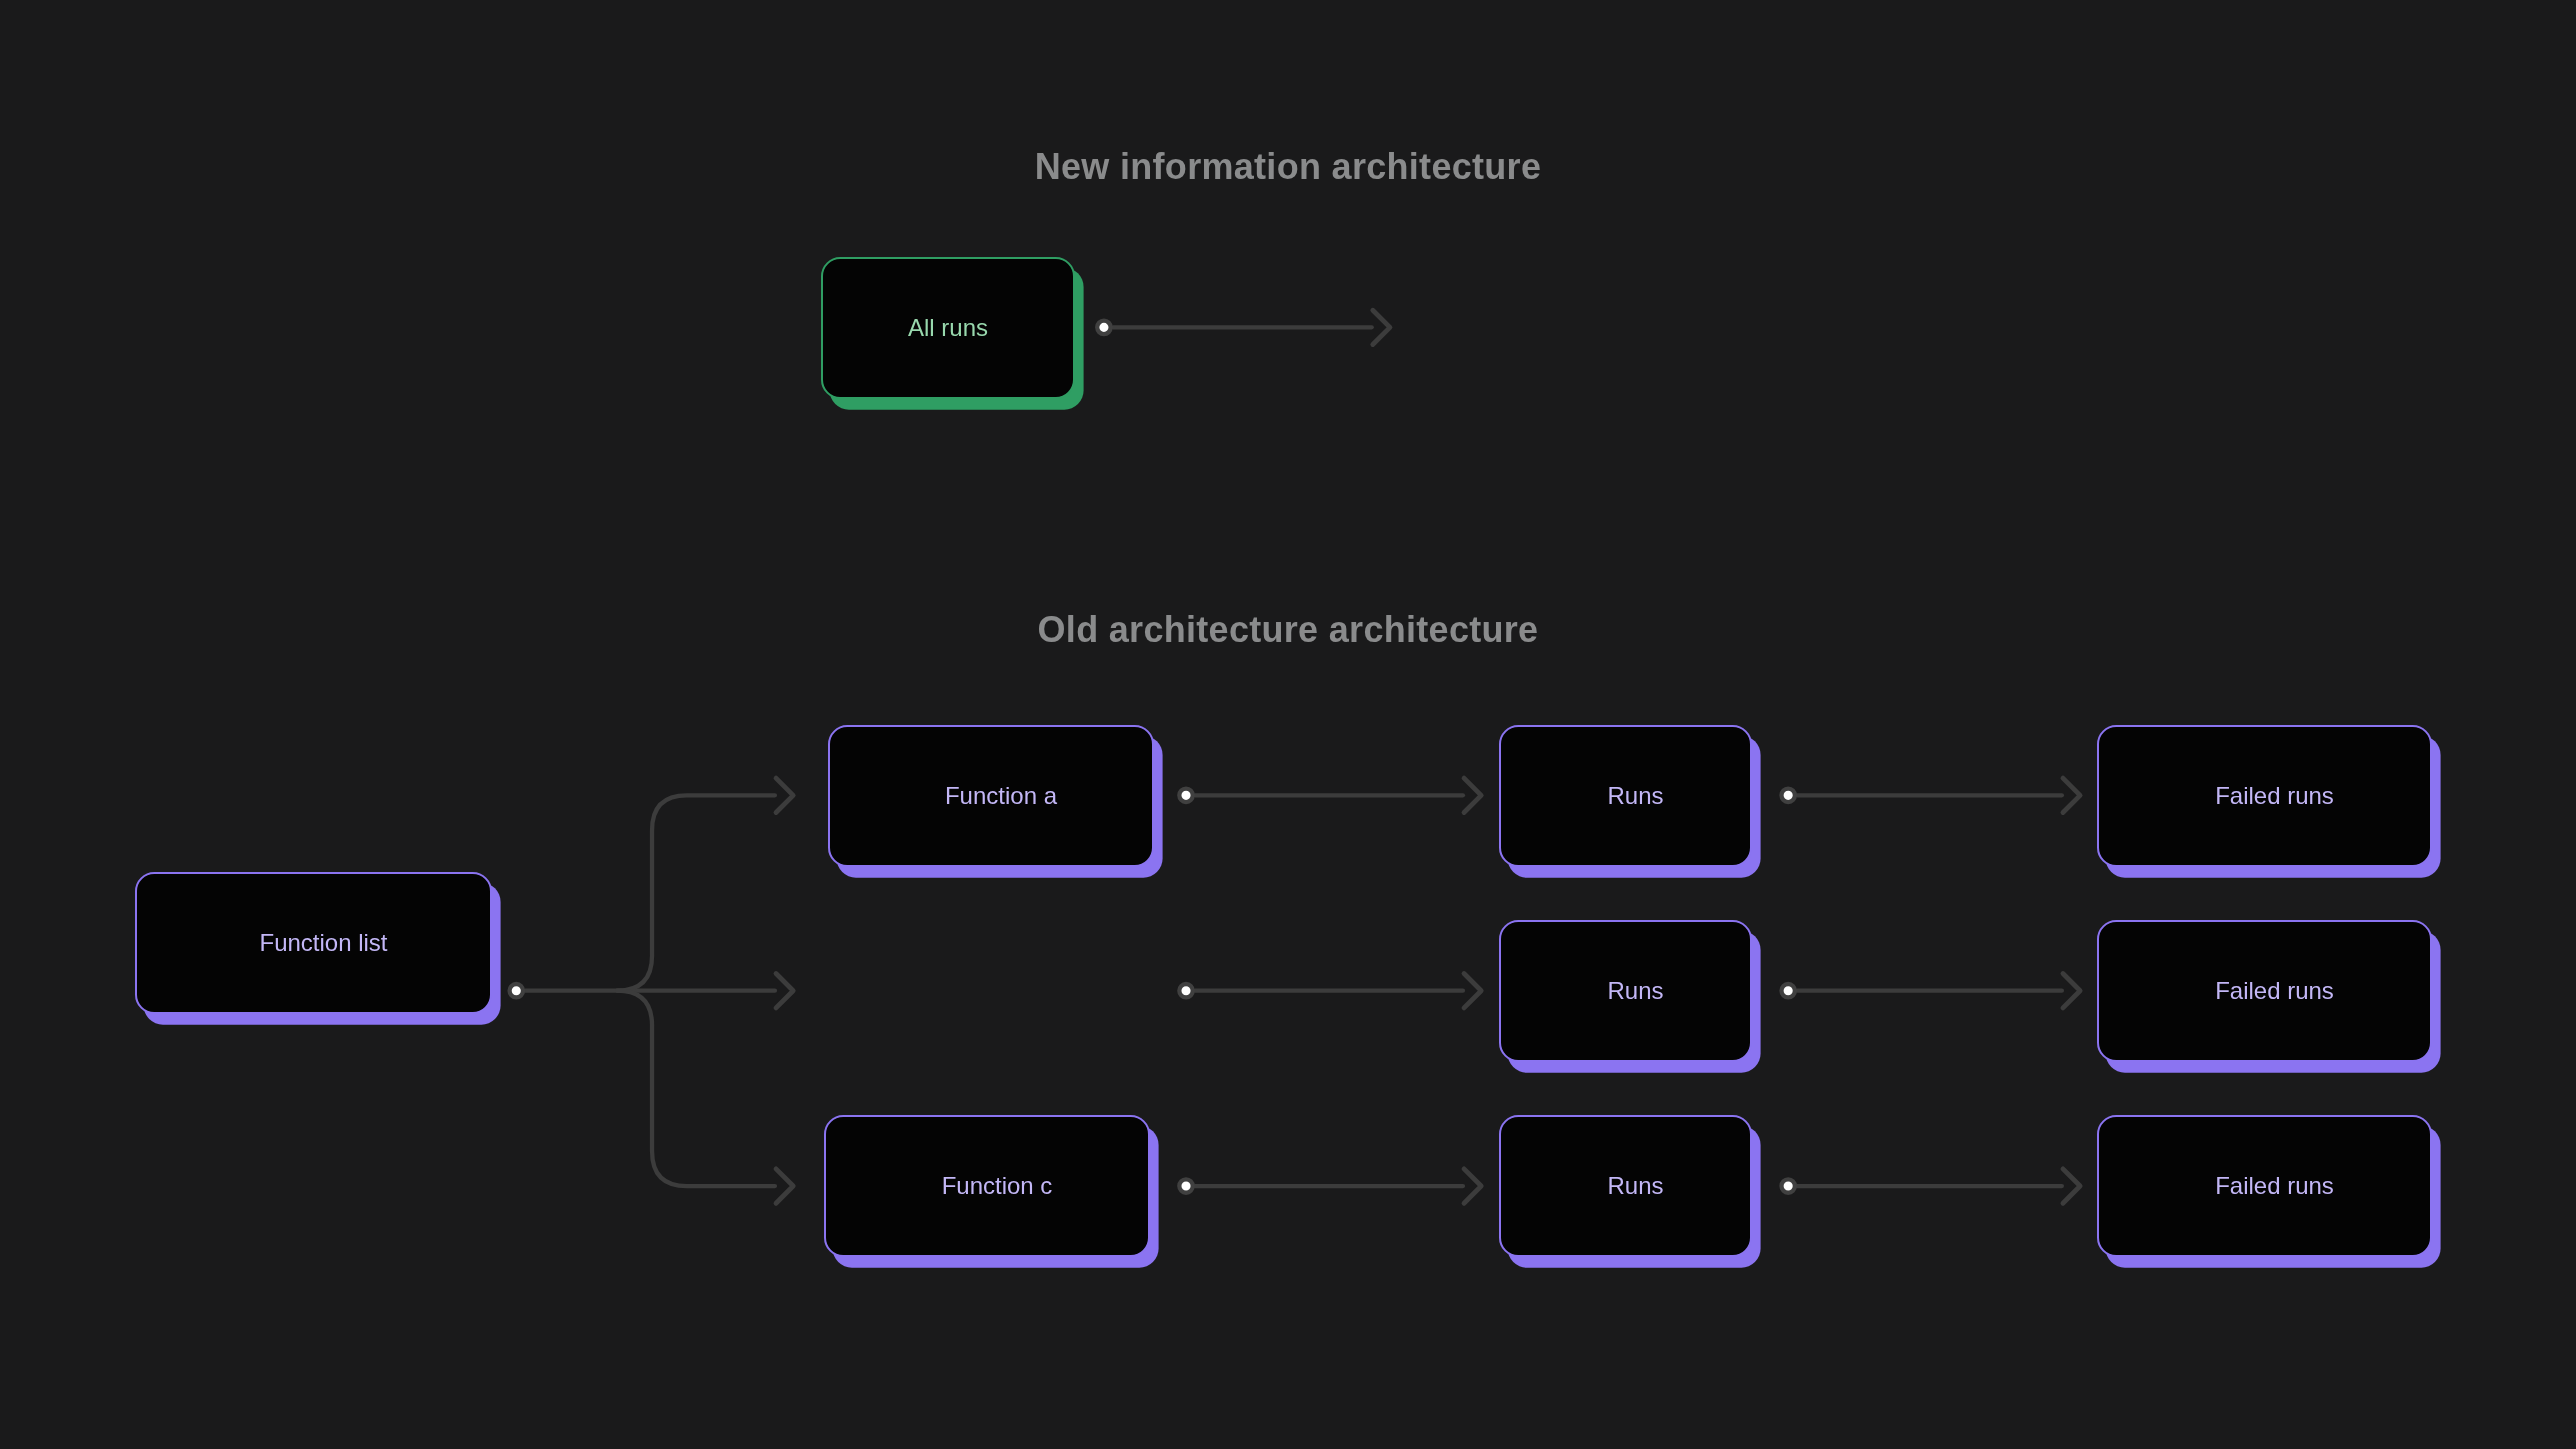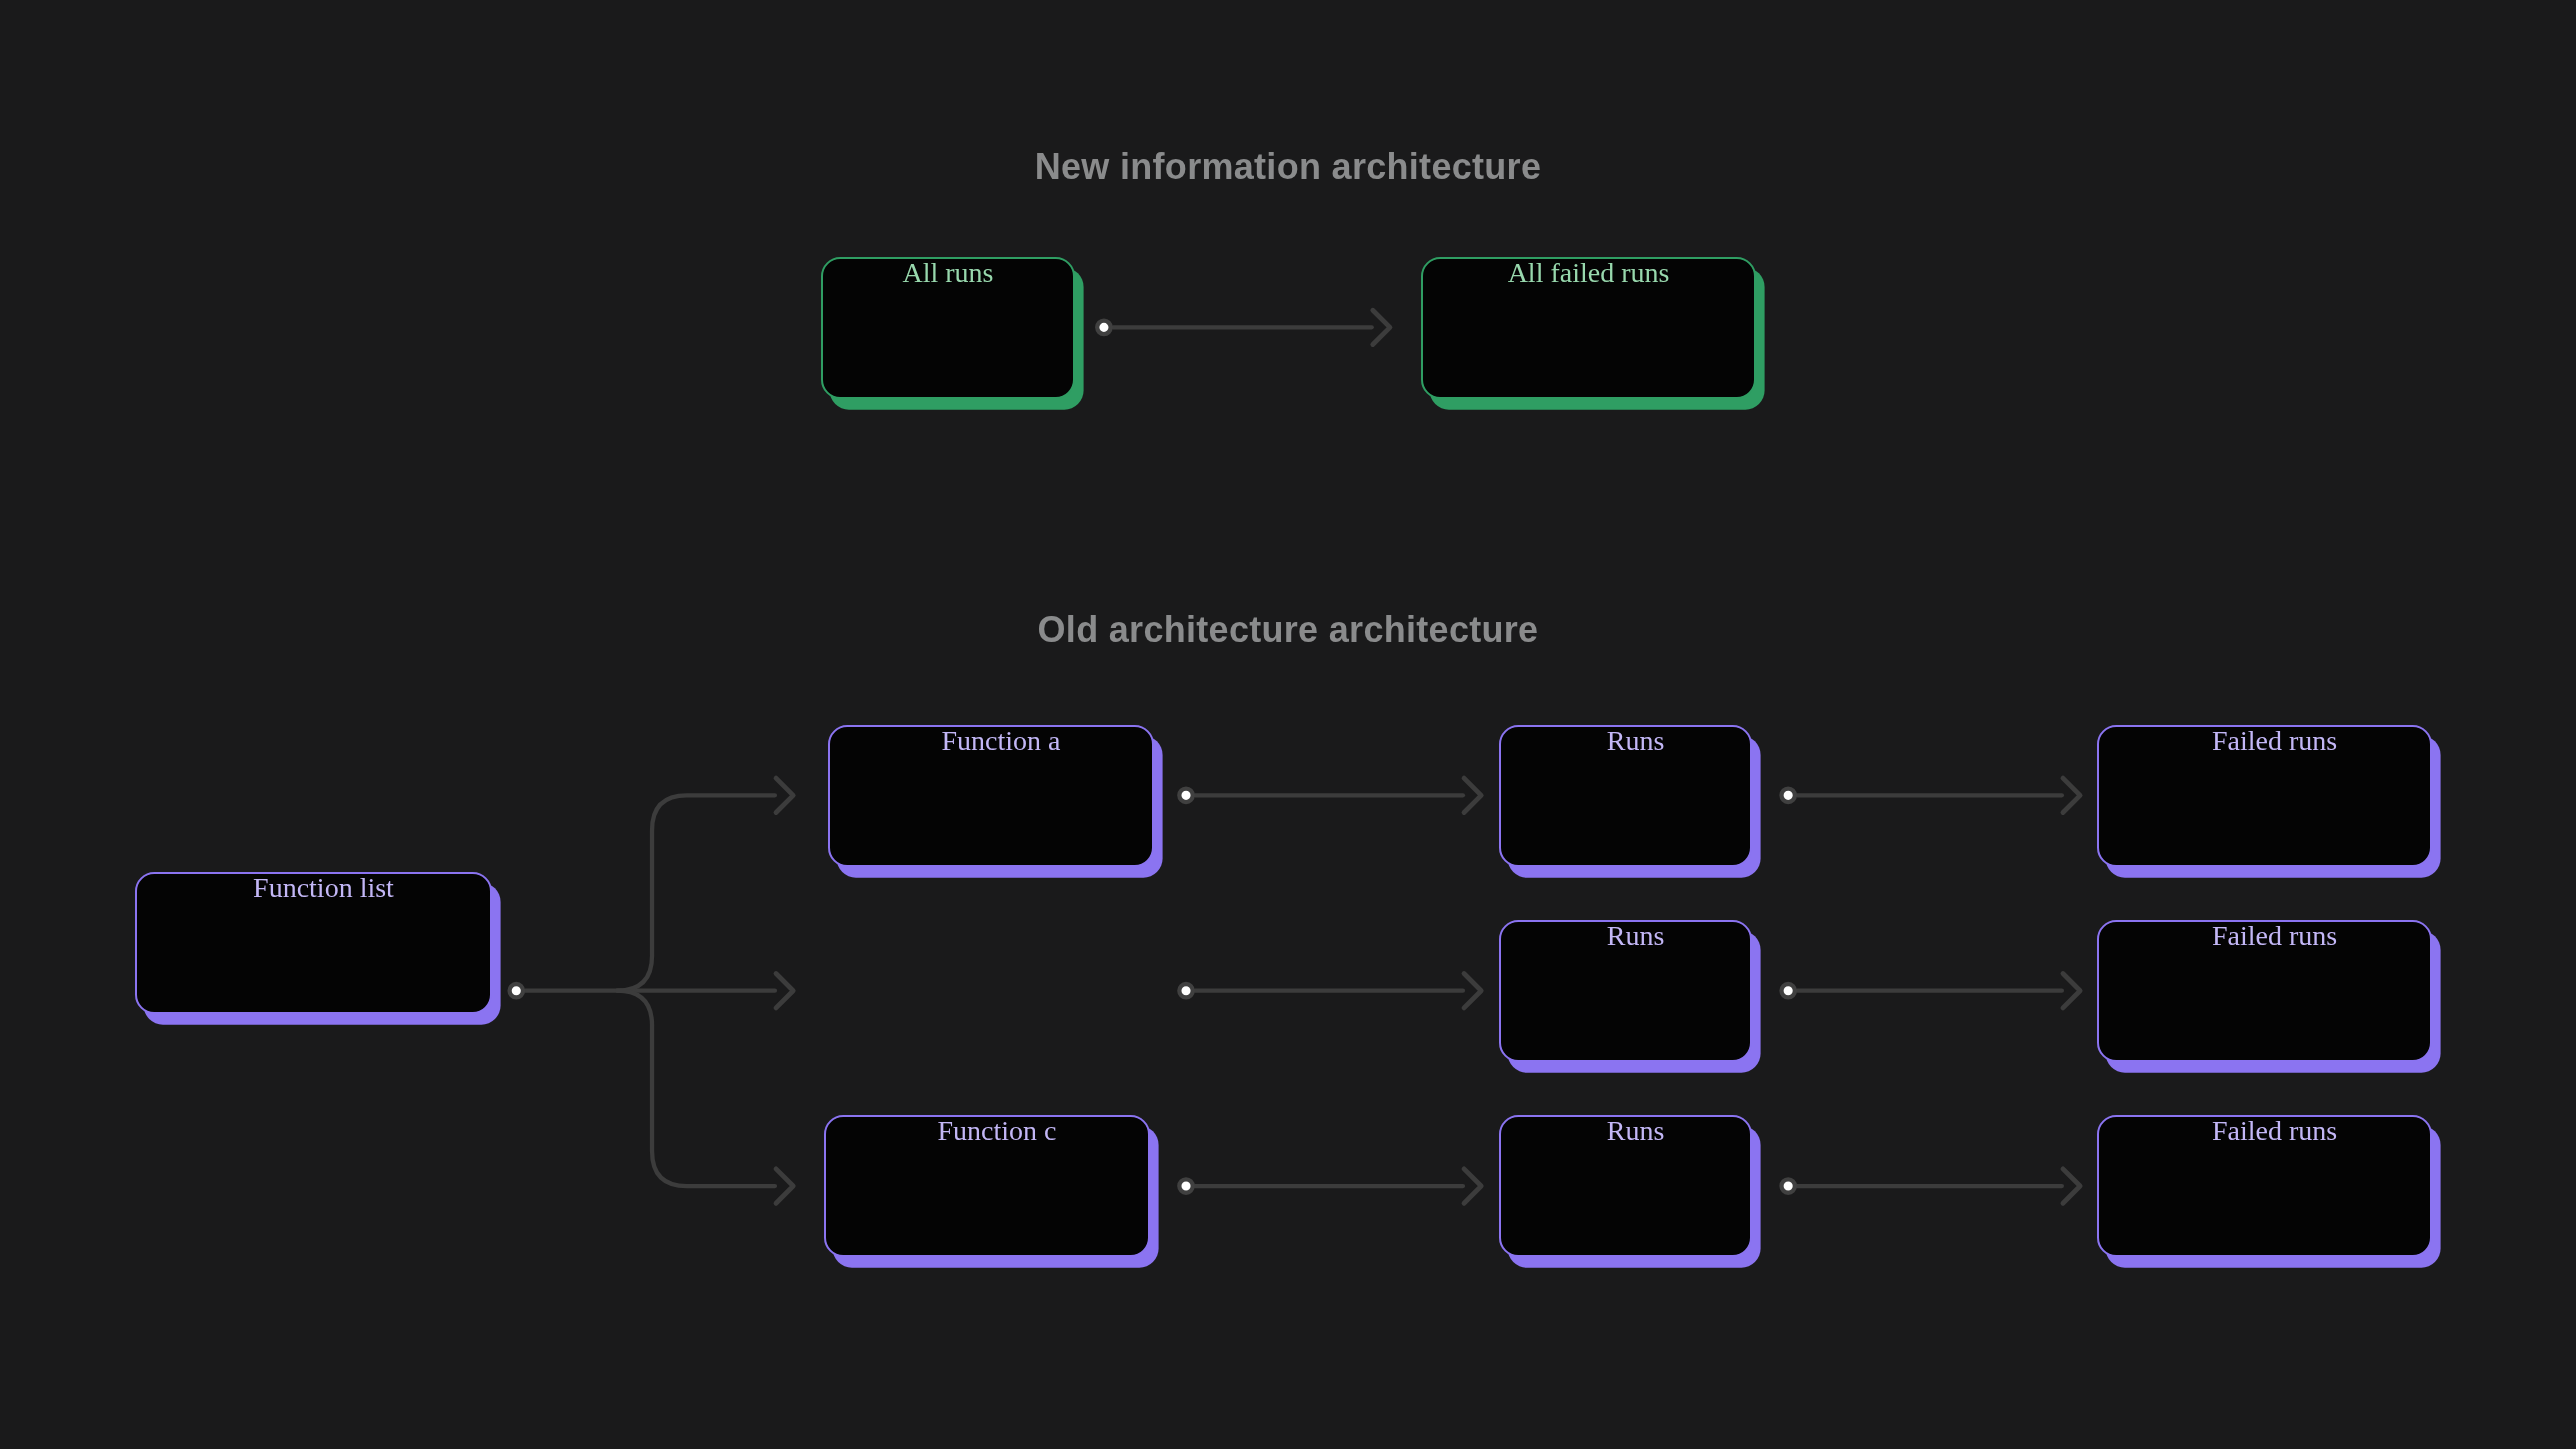--- a/index.html
+++ b/index.html
@@ -35,22 +35,22 @@
     font-size: 36px; font-weight: 600; line-height: 1;
     letter-spacing: 0.3px;
   }
   .title-new { top: 149px; }
   .title-old { top: 612px; }
 
   .node {
     position: absolute;
     background: var(--box-fill);
     border-radius: 19.3px;
-    display: flex; justify-content: center;
-    font-size: 28px; line-height: 1; font-family: Liberation Serif, serif;
+    display: flex; align-items: center; justify-content: center;
+    font-size: 24px; line-height: 1;
   }
   .node.green {
     border: 2.7px solid var(--green-border);
     box-shadow: 8.6px 10.7px 0 0 var(--green-border);
     color: var(--green-text);
   }
   .node.purple {
     border: 2.7px solid var(--purple-border);
     box-shadow: 8.6px 10.7px 0 0 var(--purple-border);
     color: var(--purple-text);
@@ -110,23 +110,20 @@
     <path class="edge" d="M 3349 2210 H 3842"></path>
     <polyline class="chevron" points="3844,2178 3876,2210 3844,2242"></polyline>
     <circle class="out-dot" cx="3332" cy="2210" r="12.5"></circle>
   </svg>
 
   <h2 class="section-title title-new">New information architecture</h2>
 
   <div class="node green n-all-runs">
     <span>All runs</span>
   </div>
-  <div class="node green n-all-failed-runs">
-    <span>All failed runs</span>
-  </div>
 
   <h2 class="section-title title-old">Old architecture architecture</h2>
 
   <div class="node purple n-function-list">
     <span>Function list</span>
   </div>
 
   <div class="node purple n-function-a">
     <span>Function a</span>
   </div>

